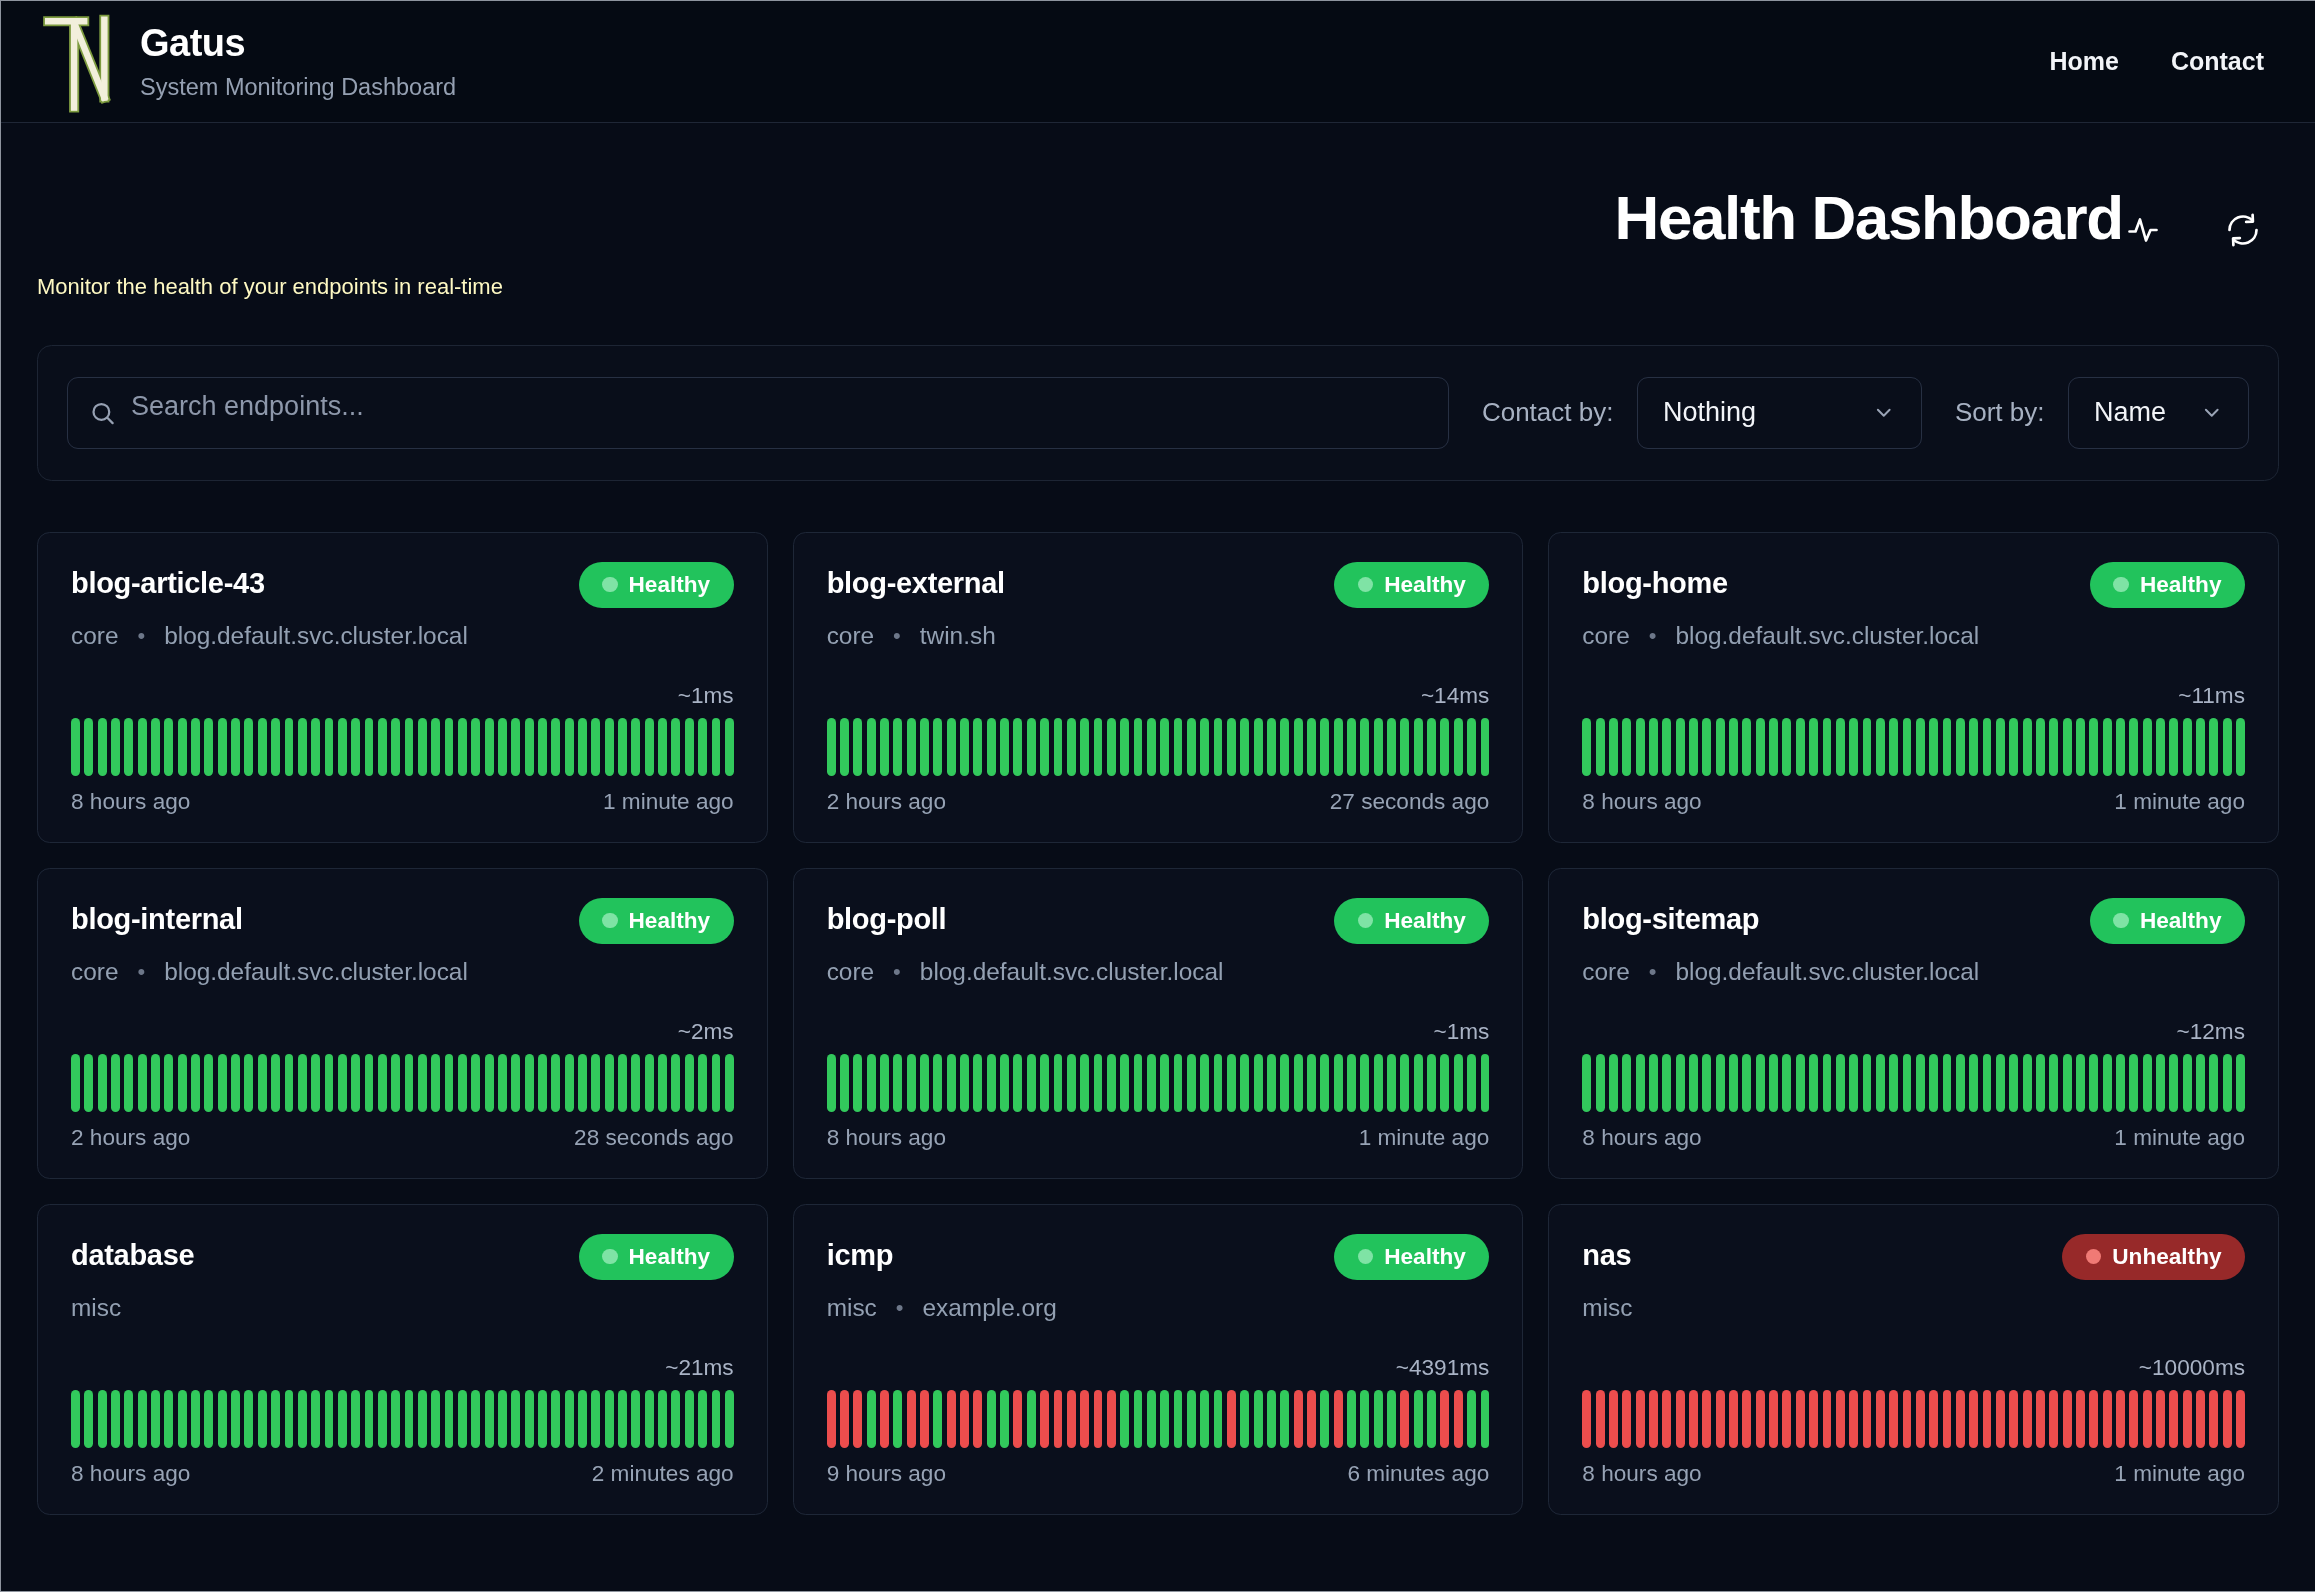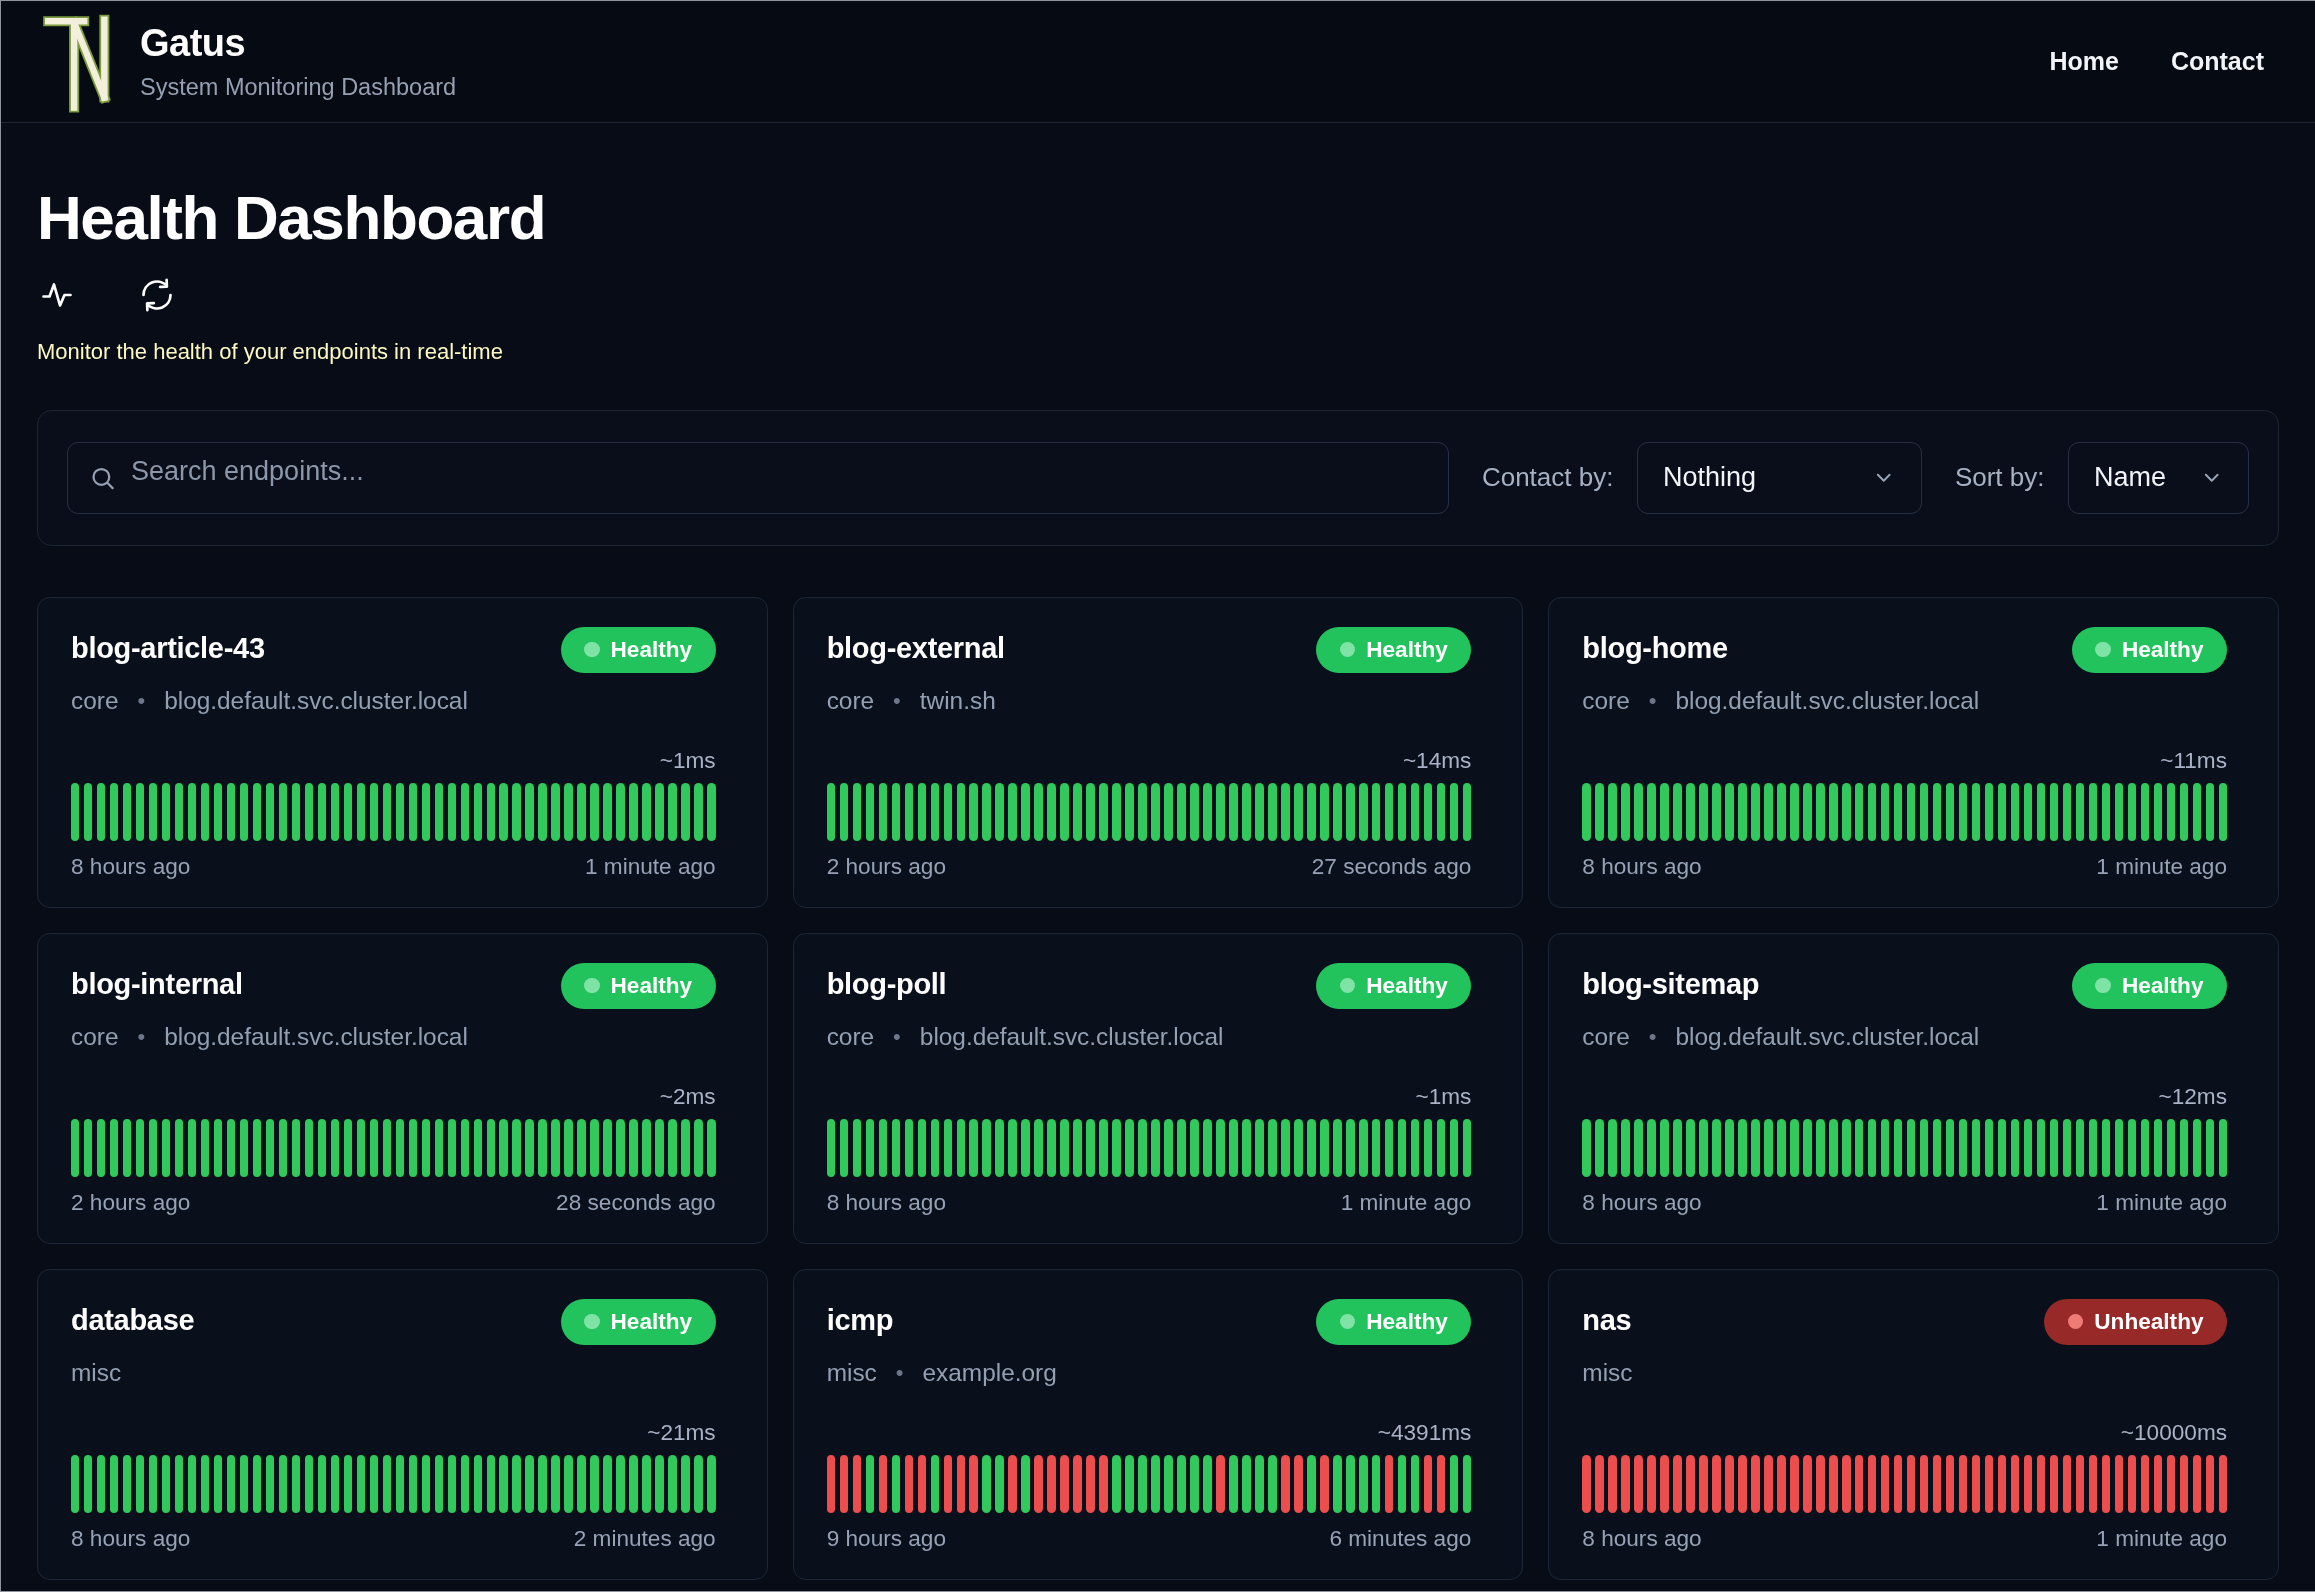--- a/index.html
+++ b/index.html
@@ -24,21 +24,21 @@
   }
   .brand { display:flex; align-items:center; gap:27px; }
   .brand-logo { width:72px; height:103px; flex:0 0 auto; }
   .brand-name { font-size:38px; font-weight:bold; letter-spacing:-0.5px; }
   .brand-tagline { font-size:23.5px; color:#95a0b2; margin-top:9px; }
   .nav { display:flex; align-items:center; gap:52px; padding-right:11px; }
   .nav a { color:#f2f4f8; text-decoration:none; font-size:25px; font-weight:bold; }
 
   
   .main { padding:62px 36px 36px 36px; }
-  .title-row { display:flex; align-items:flex-start; justify-content:flex-end;flex-direction:column; }
+  .title-row { display:flex; align-items:flex-start; justify-content:flex-end; }
   .page-title { font-size:62px; font-weight:bold; letter-spacing:-1.4px; line-height:1.05; }
   .page-subtitle { font-size:22px; color:#fef9c3; margin-top:23.5px; }
   .head-actions { display:flex; align-items:center; gap:60px; margin-top:25px; padding-right:16.3px; }
   .icon-btn { background:none; border:none; cursor:pointer; color:#fff; width:40px; height:40px; display:flex; align-items:center; justify-content:center; }
   .icon-btn svg { width:36px; height:36px; }
 
   
   .toolbar {
     margin-top:45px;
     border:0.9px solid #1d2534;
@@ -86,21 +86,21 @@
   .grid {
     margin-top:51px;
     display:grid;
     grid-template-columns:repeat(3, 1fr);
     gap:25px;
   }
   .card {
     background:#0a0f1c;
     border:0.9px solid #1e2737;
     border-radius:12.7px;
-    padding:29px 51px 27px 33px;
+    padding:29px 33px 27px 33px;
     display:flex;
     flex-direction:column;
     min-height:311px;
     cursor:pointer;
   }
   .card-top { display:flex; align-items:flex-start; justify-content:space-between; }
   .ep-name { font-size:29px; font-weight:bold; letter-spacing:-0.3px; padding-top:5.4px; }
   .badge {
     display:inline-flex; align-items:center; gap:11px;
     border-radius:904px;

